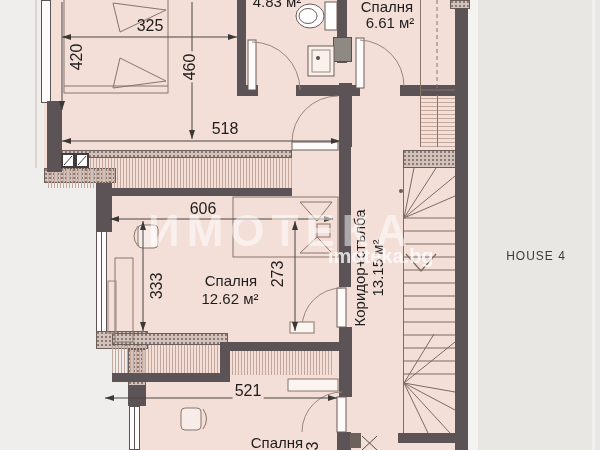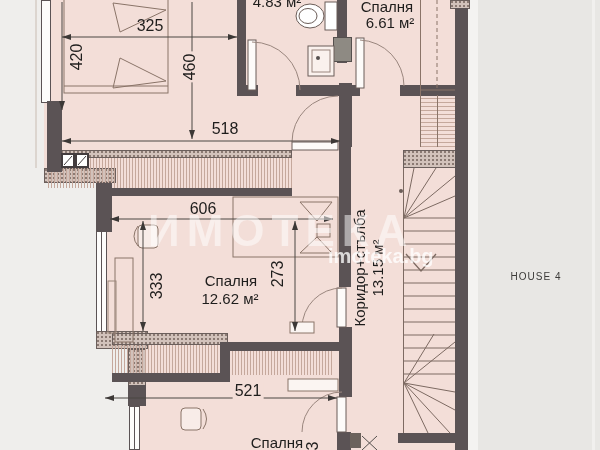--- a/index.html
+++ b/index.html
@@ -19,22 +19,22 @@
   .pillar{background:#8e8a83;border:1px solid #55504e;box-sizing:border-box;}
   .lbl{position:absolute;transform:translate(-50%,-50%);white-space:pre;
        color:#1e1d1c;font-size:15px;line-height:1;}
   .dim{font-size:16px;}
   .v{transform:translate(-50%,-50%) rotate(-90deg);}
   .bgp{background:#f3ded8;padding:0 2px;}
   .wm-big{position:absolute;left:148px;top:206px;font-size:44px;font-weight:bold;
           letter-spacing:7px;color:rgba(255,255,255,.5);}
   .wm-small{position:absolute;left:328px;top:245px;font-size:20px;font-weight:bold;
           color:rgba(255,255,255,.78);}
-  .house{position:absolute;left:536px;top:276px;transform:translate(-50%,-50%);
-         font-size:10px;letter-spacing:1px;color:#3c3b39;}
+  .house{position:absolute;left:536px;top:256px;transform:translate(-50%,-50%);
+         font-size:12px;letter-spacing:1px;color:#3c3b39;}
   svg{position:absolute;left:0;top:0;}
 </style>
 </head>
 <body>
 
 <div id="stage">
 
   <div class="abs floor" style="left:44px;top:0;width:411px;height:175px"></div>
   <div class="abs floor" style="left:100px;top:175px;width:355px;height:163px"></div>
   <div class="abs floor" style="left:135px;top:337px;width:320px;height:113px"></div>

